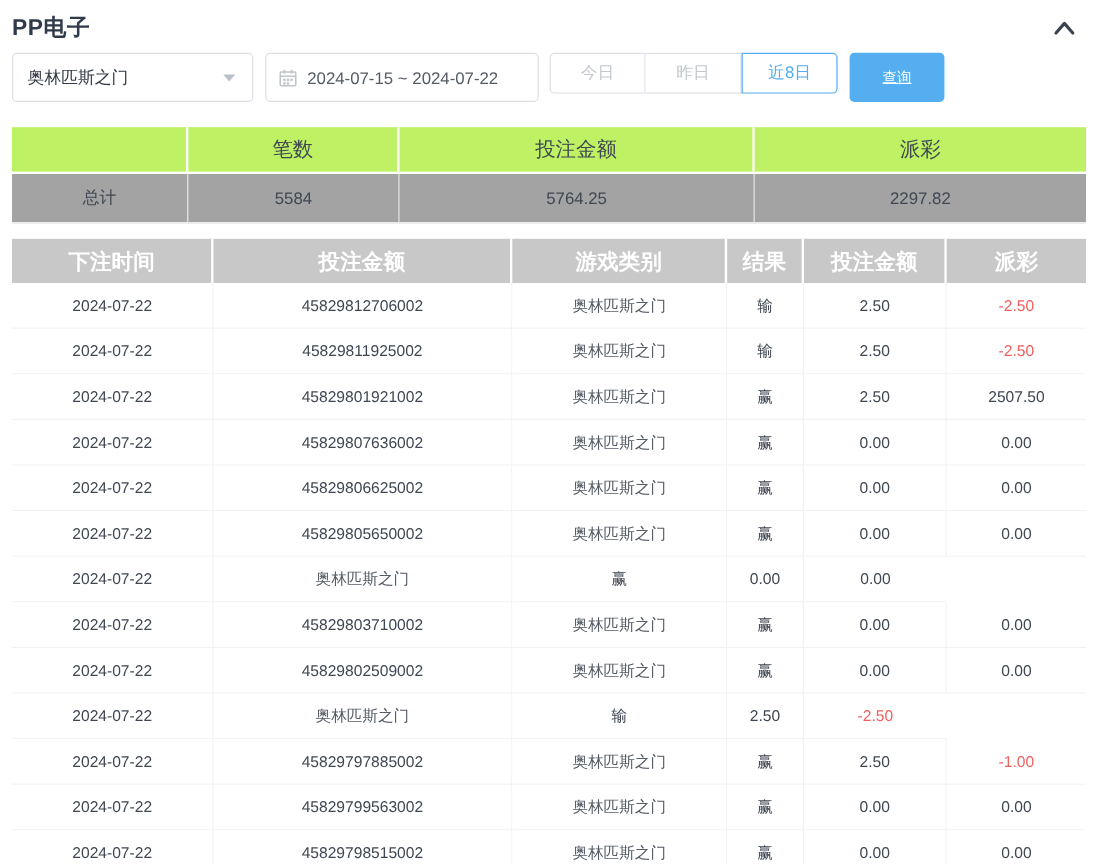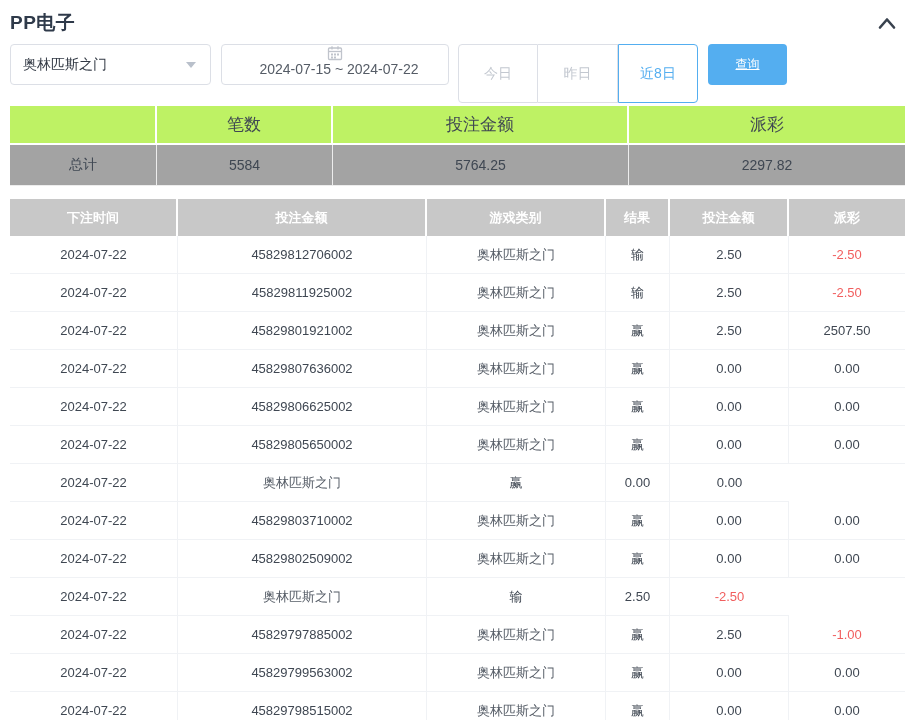--- a/index.html
+++ b/index.html
@@ -30,26 +30,26 @@
   .select-value { font-size: 14px; color: #333a45; }
   .caret-down {
     width: 0; height: 0;
     border-left: 5px solid transparent; border-right: 5px solid transparent;
     border-top: 6px solid #b9c0cb;
   }
   .date-box {
     width: 228px; height: 41px; margin-left: 10px;
     border: 1px solid #dcdfe6; border-radius: 4px;
     display: flex; align-items: center; padding: 0 10px;
-    cursor: pointer; background: #fff; flex-direction: column;
+    cursor: pointer; background: #fff;
   }
   .date-value { font-size: 14px; color: #555c66; margin-left: 8px; white-space: nowrap; }
   .btn-group { display: flex; margin-left: 9px; height: 41px; }
   .quick-btn {
-    width: 80px; height: 59px; background: #fff;
+    width: 80px; height: 34px; background: #fff;
     border: 1px solid #dcdfe6; border-left-width: 0;
     color: #c3c8d0; font-size: 14px; cursor: pointer;
     font-family: inherit;
   }
   .quick-btn:first-child { border-left-width: 1px; border-radius: 4px 0 0 4px; }
   .quick-btn.active {
     border: 1px solid var(--accent); color: var(--accent);
     border-radius: 0 4px 4px 0; background: #fff;
   }
   .search-btn {
@@ -83,21 +83,21 @@
 
   
   .main-table { margin-top: 13px; }
   .mt-header, .mt-row {
     display: grid;
     grid-template-columns: 168px 249px 179px 64px 119px 1fr;
   }
   .mt-header .cell {
     background: #c8c8c8; height: 37px;
     display: flex; align-items: center; justify-content: center;
-    font-size: 13px; font-weight: 700; color: #ffffff;
+    font-size: 18px; font-weight: 700; color: #ffffff;
     border-right: 2px solid #fff;
   }
   .mt-header .cell:last-child { border-right: none; }
   .mt-row .cell {
     height: 38px; display: flex; align-items: center; justify-content: center;
     font-size: 13px; color: #3f4752; background: #fff;
     border-bottom: 1px solid #f0f2f5; border-right: 1px solid #f0f2f5;
   }
   .mt-row .cell:last-child { border-right: none; }
   .mt-row .cell.game { color: #555c66; }

